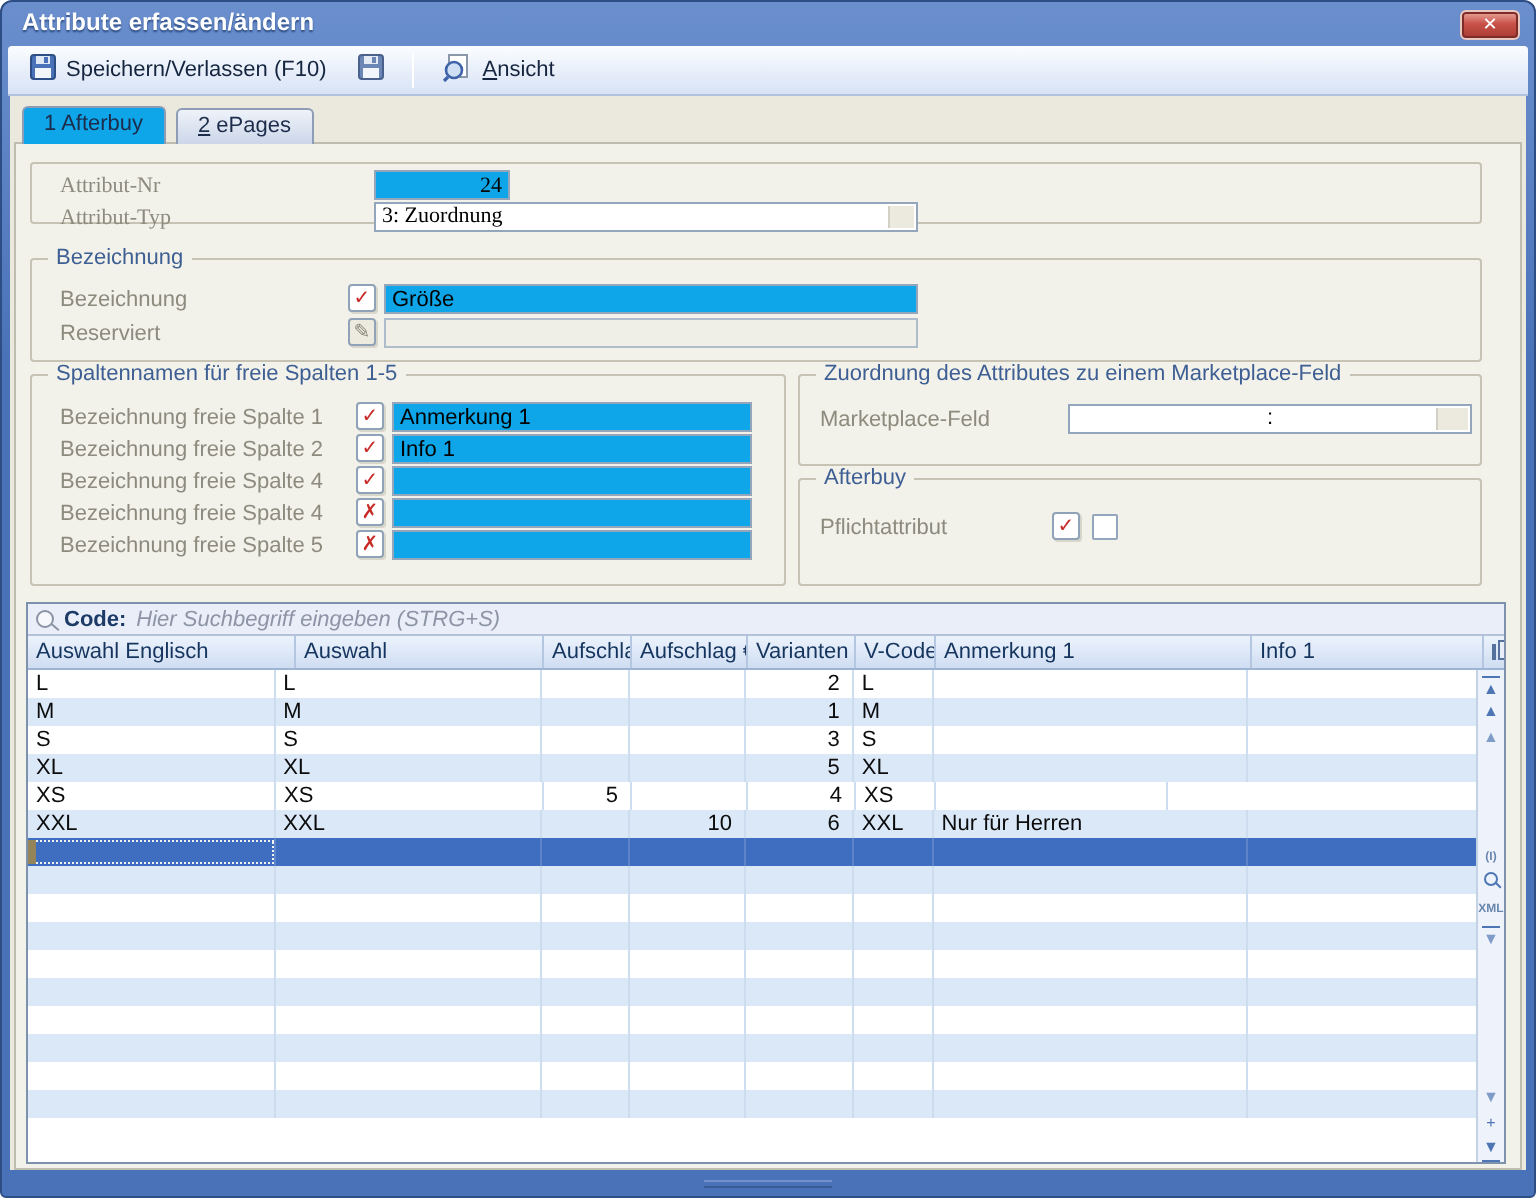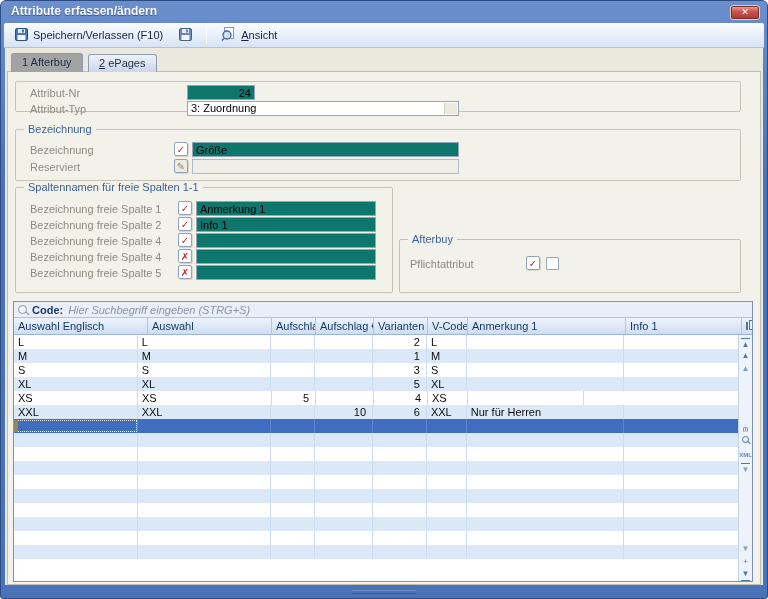--- a/index.html
+++ b/index.html
@@ -20,27 +20,27 @@
   .tb-btn { display:flex; align-items:center; gap:5px; border:1px solid transparent; background:transparent;
     font-size:11px; color:#15253f; padding:2px 4px; font-family:inherit; }
   .tb-sep { width:1px; height:17px; background:#9fb2cc; border-right:1px solid #fff; margin:0 3px; }
   .u { text-decoration:underline; }
   
   .content { position:absolute; left:4px; right:4px; top:47px; bottom:13px; background:#ebe9de; }
   .tabs { position:absolute; left:6px; top:5px; height:19px; z-index:3; }
   .tab { display:inline-block; height:18px; line-height:17px; padding:0 10px; font-size:11px; color:#1c2c4a;
     border:1px solid #8e9cb5; border-bottom:none; border-radius:3px 3px 0 0;
     background:linear-gradient(#eef3fa,#ccd6e9); margin-right:1px; vertical-align:bottom; }
-  .tab.active { background:#a3a3a3; height:19px; position:relative; z-index:4; }
+  .tab.active { background:#0ea5e9; height:19px; position:relative; z-index:4; }
   .tabpage { position:absolute; left:2px; right:2px; top:23px; bottom:0; background:#f2f1ea; border:1px solid #bfbdaf; }
   
   .gb { position:absolute; border:1px solid #c6c3b4; border-radius:2px; }
   .gb .legend { position:absolute; top:-7px; left:8px; background:#f2f1ea; padding:0 4px; color:#3e5f93; font-size:11px; white-space:nowrap; }
   .lbl { position:absolute; color:#8d8b7e; font-size:11px; white-space:nowrap; }
-  .tf { position:absolute; height:15px; border:1px solid #93a6bc; background:#0f766e; font-size:11px; color:#000;
+  .tf { position:absolute; height:15px; border:1px solid #93a6bc; background:#0ea5e9; font-size:11px; color:#000;
     padding:0 3px; font-family:inherit; line-height:13px; }
   .tf.ro { background:#fff; }
   .tf.dis { background:#f0efe7; border-color:#aebccb; }
   .tf.num { text-align:right; }
   .dd-btn { position:absolute; top:1px; bottom:1px; right:1px; width:13px; background:#eceade; border-left:1px solid #d2d0c4; }
   .ibox { position:absolute; width:14px; height:14px; border:1px solid #8fa2b8; background:#fff; color:#c82a28;
     font-size:10px; font-weight:bold; text-align:center; line-height:13px; border-radius:2px;
     box-shadow:1px 1px 0 #d8d6ca; }
   .ibox.pencil { color:#8a8a7c; background:#edebdf; font-weight:normal; }
   .cb { position:absolute; width:13px; height:13px; border:1px solid #93a6bc; background:#fff; border-radius:1px; }
@@ -130,59 +130,67 @@
   </div>
 
   <div class="content">
 
     <div class="tabs">
       <span class="tab active"><span>1 Afterbuy</span></span>
       <span class="tab"><span class="u">2</span><span> ePages</span></span>
     </div>
     <div class="tabpage"></div>
 
-    <div class="gb" style="left:10px; top:33px; width:726px; height:31px;">
+    <div class="gb" style="left:10px; top:33px; width:726px; height:31px;font-family:Liberation Serif, serif;">
       <span class="lbl" style="left:14px; top:5px;">Attribut-Nr</span>
       <input class="tf num" style="left: 171px; top: 3px; width: 68px;" value="24">
       <span class="lbl" style="left:14px; top:21px;">Attribut-Typ</span>
       <div class="tf ro" style="left:171px; top:19px; width:272px;">
         <span>3: Zuordnung</span>
         <span class="dd-btn"></span>
       </div>
     </div>
 
     <div class="gb" style="left:10px; top:81px; width:726px; height:52px;">
       <span class="legend">Bezeichnung</span>
       <span class="lbl" style="left:14px; top:14px;">Bezeichnung</span>
       <span class="ibox" style="left:158px; top:12px;"><span>✓</span></span>
       <input class="tf" style="left: 176px; top: 12px; width: 267px;" value="Größe">
       <span class="lbl" style="left:14px; top:31px;">Reserviert</span>
       <span class="ibox pencil" style="left:158px; top:29px;"><span>✎</span></span>
       <input class="tf dis" style="left: 176px; top: 29px; width: 267px;" disabled="" value="">
     </div>
 
     <div class="gb" style="left:10px; top:139px; width:378px; height:106px;">
-      <span class="legend">Spaltennamen für freie Spalten 1-1</span>
+      <span class="legend">Spaltennamen für freie Spalten 1-5</span>
       <span class="lbl" style="left:14px; top:15px;text-align:center;">Bezeichnung freie Spalte 1</span>
       <span class="ibox" style="left:162px; top:13px;"><span>✓</span></span>
       <input class="tf" style="left: 180px; top: 13px; width: 180px;" value="Anmerkung 1">
       <span class="lbl" style="left:14px; top:31px;">Bezeichnung freie Spalte 2</span>
       <span class="ibox" style="left:162px; top:29px;"><span>✓</span></span>
       <input class="tf" style="left: 180px; top: 29px; width: 180px;" value="Info 1">
       <span class="lbl" style="left:14px; top:47px;">Bezeichnung freie Spalte 4</span>
       <span class="ibox" style="left:162px; top:45px;"><span>✓</span></span>
       <input class="tf" style="left: 180px; top: 45px; width: 180px;" value="">
       <span class="lbl" style="left:14px; top:63px;">Bezeichnung freie Spalte 4</span>
       <span class="ibox" style="left:162px; top:61px;"><span>✗</span></span>
       <input class="tf" style="left: 180px; top: 61px; width: 180px;" value="">
       <span class="lbl" style="left:14px; top:79px;">Bezeichnung freie Spalte 5</span>
       <span class="ibox" style="left:162px; top:77px;"><span>✗</span></span>
       <input class="tf" style="left: 180px; top: 77px; width: 180px;" value="">
     </div>
 
+    <div class="gb" style="left:394px; top:139px; width:342px; height:46px;">
+      <span class="legend">Zuordnung des Attributes zu einem Marketplace-Feld</span>
+      <span class="lbl" style="left:10px; top:16px;">Marketplace-Feld</span>
+      <div class="tf ro" style="left:134px; top:14px; width:202px; text-align:center;">
+        <span>:</span>
+        <span class="dd-btn" style="width:16px;"></span>
+      </div>
+    </div>
 
     <div class="gb" style="left:394px; top:191px; width:342px; height:54px;">
       <span class="legend">Afterbuy</span>
       <span class="lbl" style="left:10px; top:18px;">Pflichtattribut</span>
       <span class="ibox" style="left:126px; top:16px;"><span>✓</span></span>
       <span class="cb" style="left:146px; top:17px;"></span>
     </div>
 
     <div class="grid">
       <div class="searchbar">

